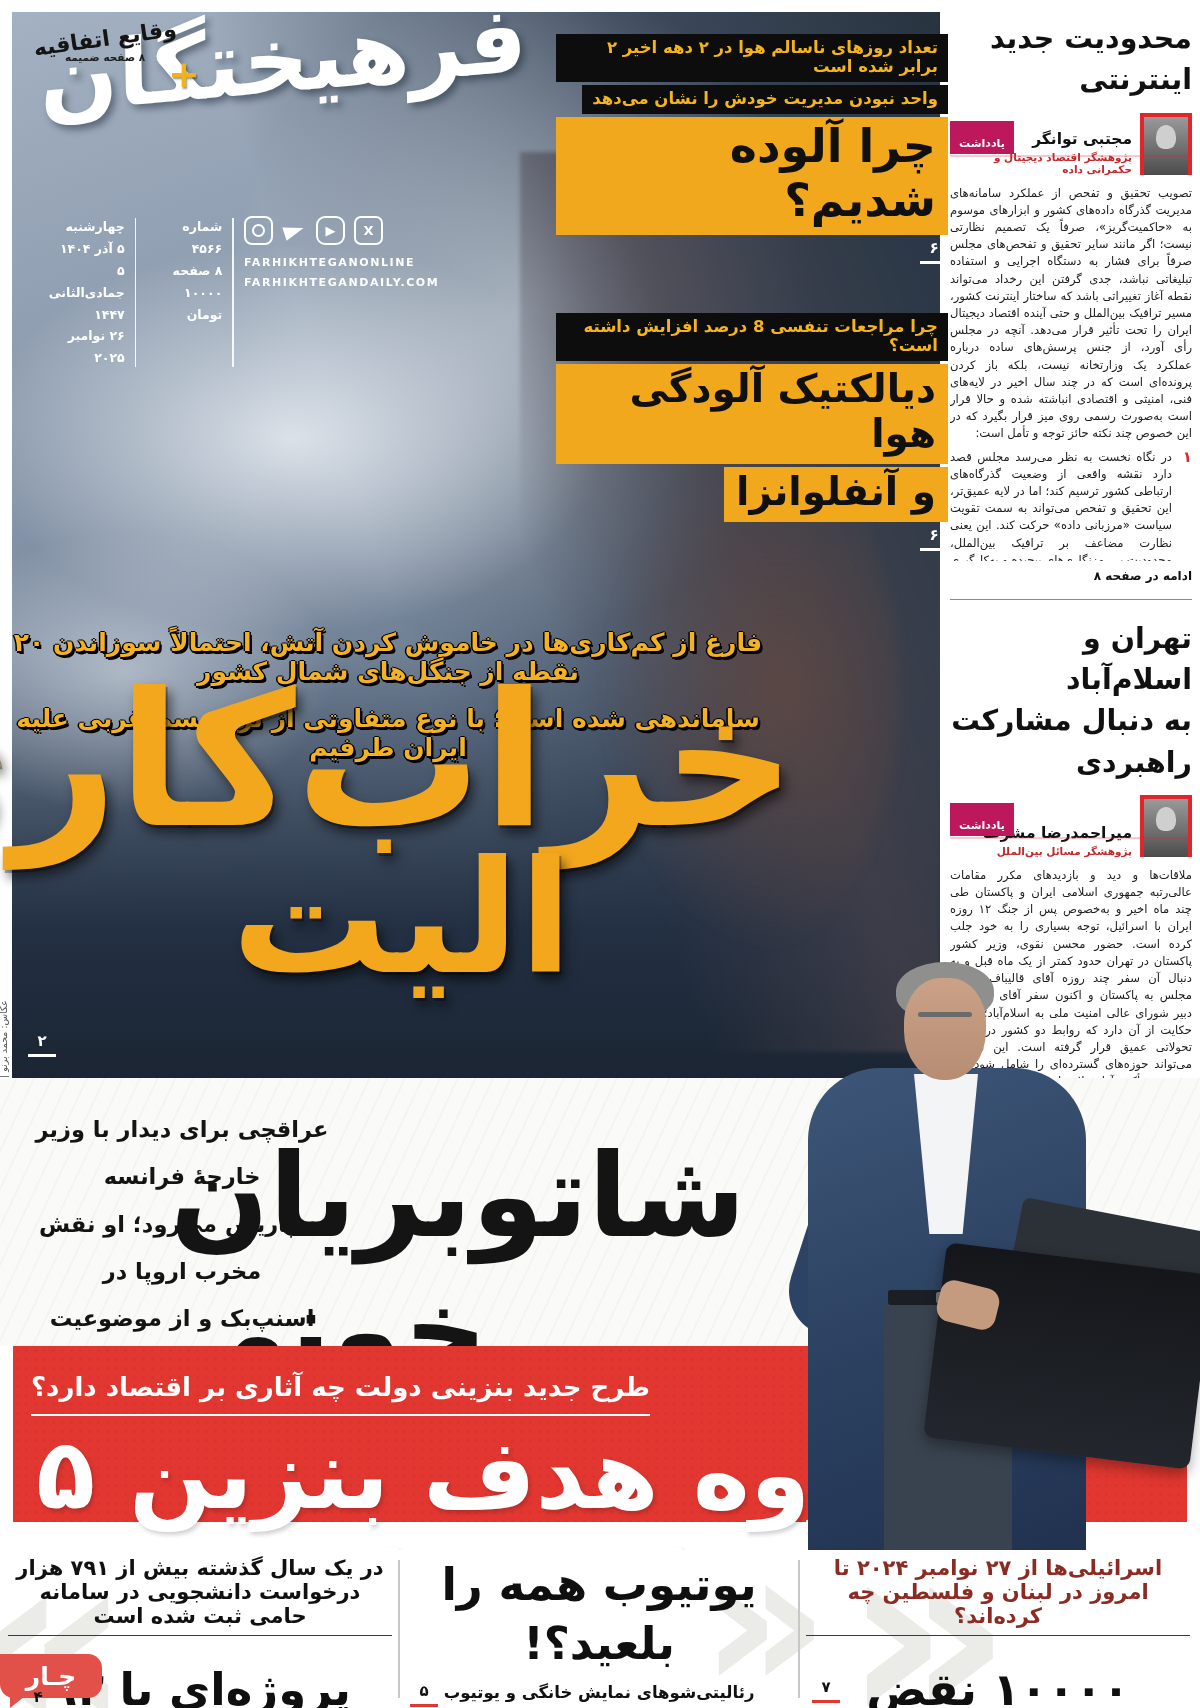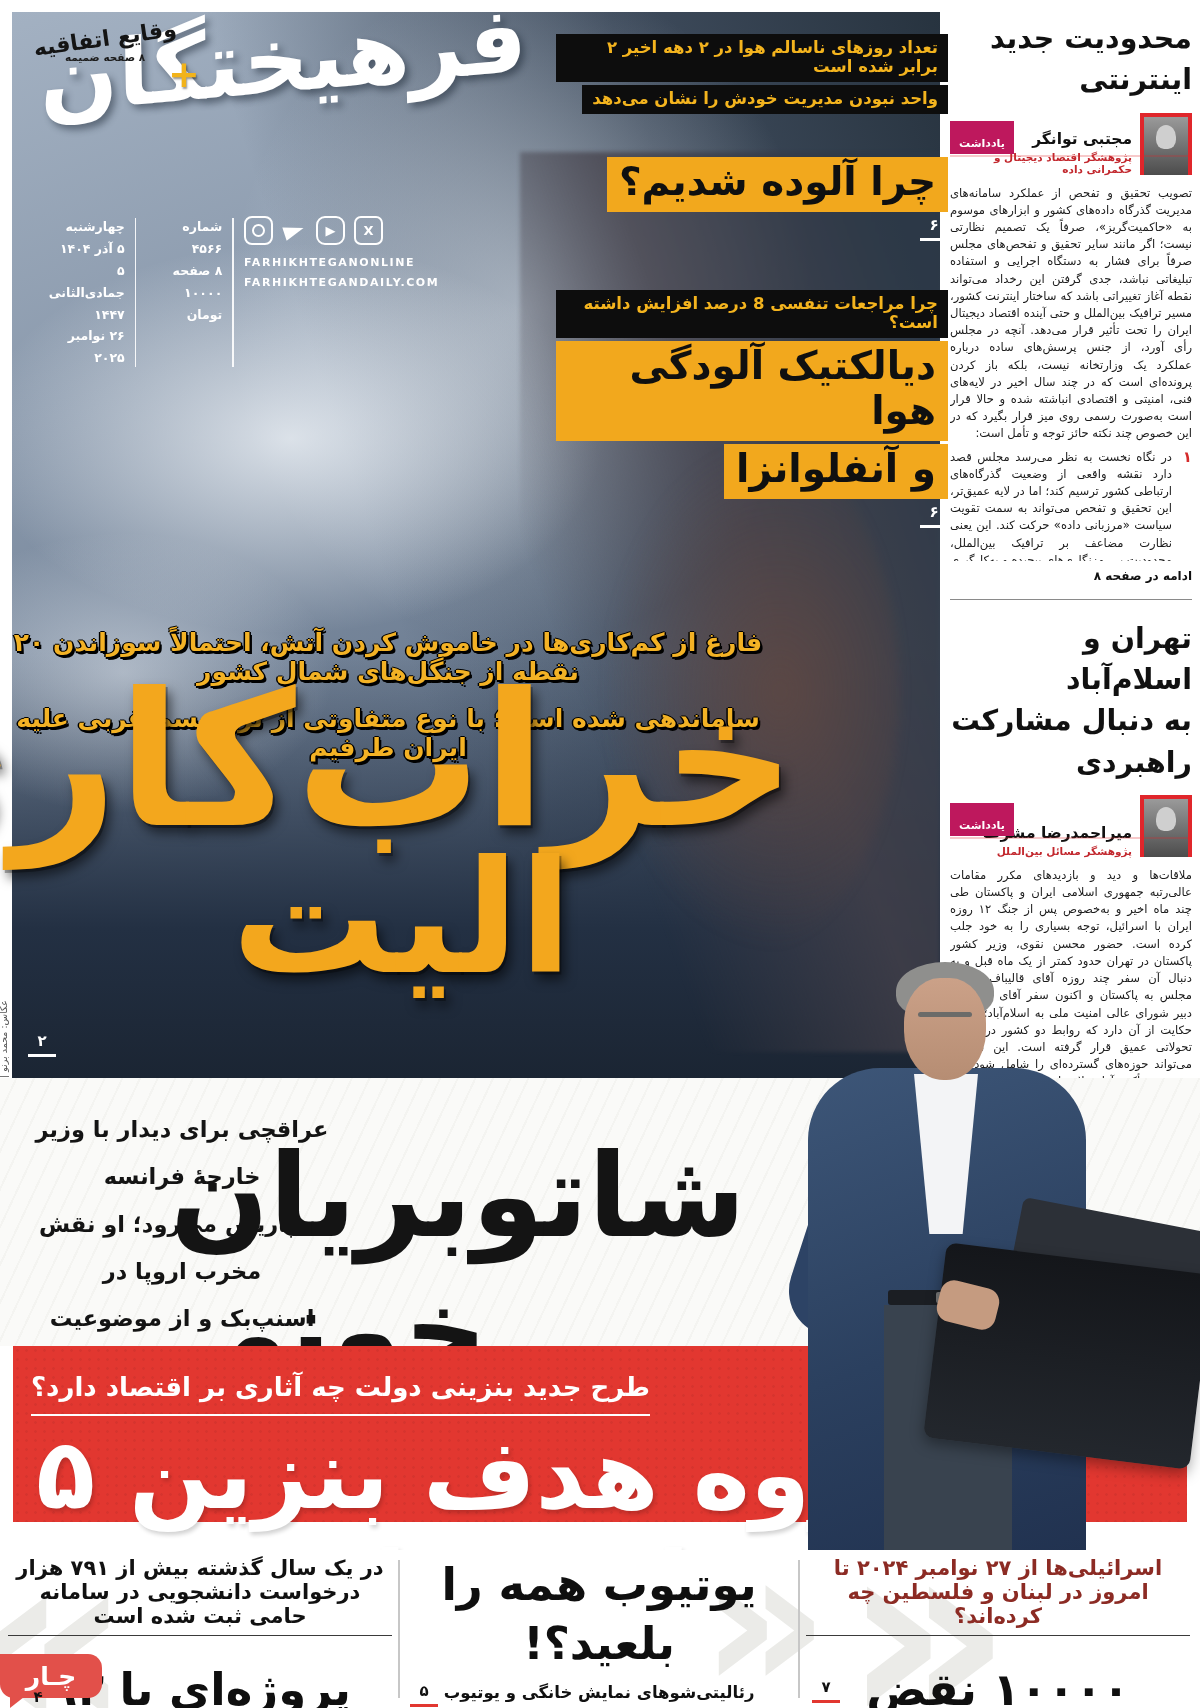--- a/index.html
+++ b/index.html
@@ -48,21 +48,21 @@
     border-top:7px solid transparent;border-bottom:7px solid transparent;transform:rotate(-18deg);}
   .icon.yt{border-radius:9px;}
   .sites{font-size:11px;font-weight:700;letter-spacing:1.6px;line-height:1.8;direction:ltr;text-align:left;}
 
   
   .air{position:absolute;left:556px;top:34px;width:392px;text-align:right;}
   .air .row{margin-bottom:3px;}
   .kick{display:inline-block;background:#0d0d0d;color:#f4b41e;font-size:16.5px;font-weight:700;
     padding:4px 10px 6px;}
   .ystrip{display:inline-block;background:#f2a81d;color:#101010;font-weight:800;padding:2px 12px 8px;}
-  .h-big{font-size:39px;margin-top:40px;}
+  .h-big{font-size:46px;}
   .h-mid{font-size:39px;}
   .pgmark{display:inline-block;min-width:22px;text-align:center;font-size:15px;font-weight:800;
     color:#fff;border-bottom:3.5px solid #fff;padding:0 3px 4px;}
   .pgmark.dark{color:#111;border-bottom-color:#e23730;}
   .pgmark.on-red{color:#fff;border-bottom-color:#fff;}
   .air .gap{height:46px;}
 
   
   .hero-cap{position:absolute;left:4px;top:628px;width:768px;text-align:center;color:#f3b225;
     font-weight:800;font-size:25px;

